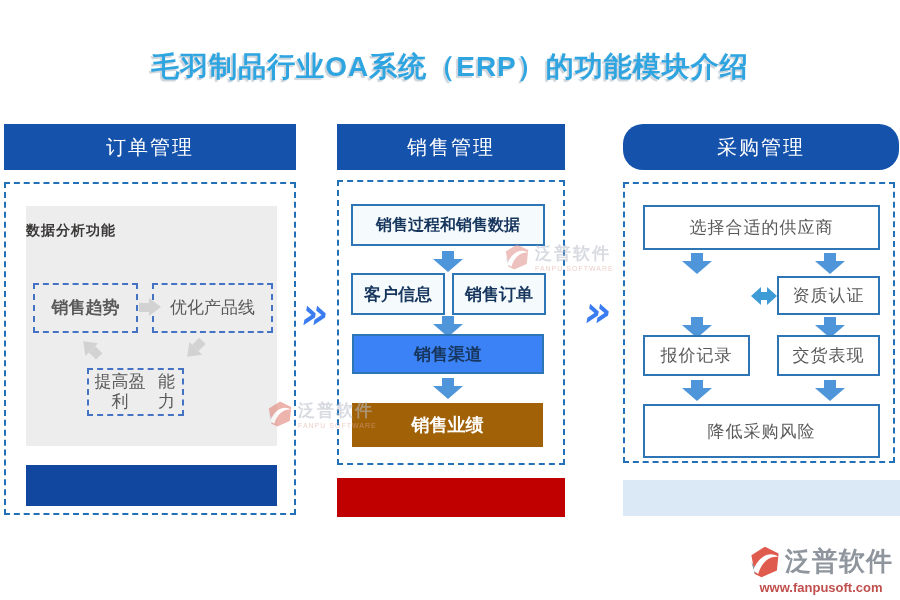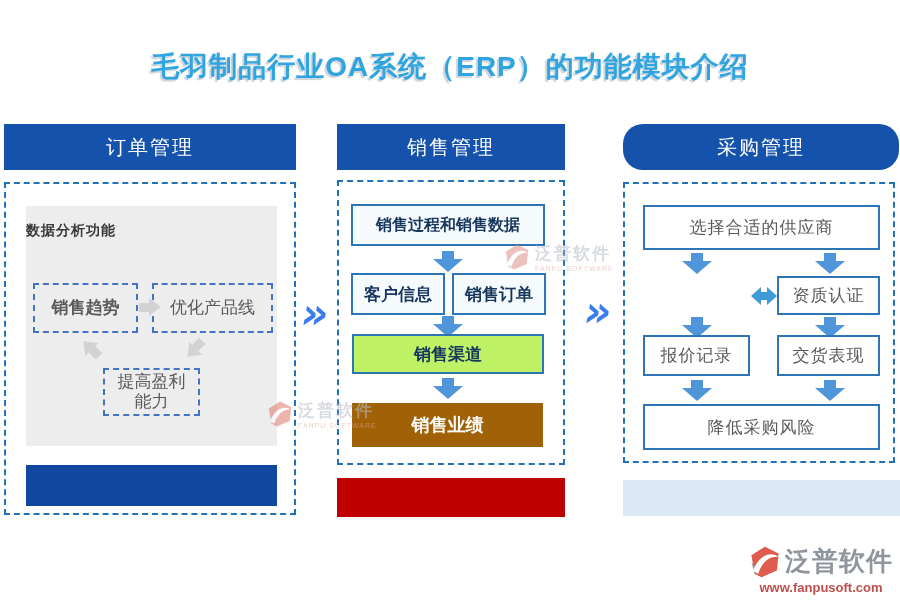--- a/index.html
+++ b/index.html
@@ -26,21 +26,21 @@
   .panel-3 { left:623px; top:182px; width:272px; height:281px; }
 
   
   .gray-box { position:absolute; left:26px; top:206px; width:251px; height:240px; background:#ededee; }
   .gray-box-title { position:absolute; left:26px; top:222px; width:251px; text-align:left;
     font-weight:bold; font-size:14px; color:#3b3838; letter-spacing:1px; }
   .dashed-node { position:absolute; border:2px dashed #4472c4; color:#595959; font-size:17px;
     display:flex; align-items:center; justify-content:center; text-align:center; line-height:1.15; }
   .n-trend    { left:33px;  top:283px; width:105px; height:50px;font-weight:bold; }
   .n-optimize { left:152px; top:283px; width:121px; height:50px; }
-  .n-profit   { left:103px; top:368px; width:97px;  height:48px; flex-direction:column; }
+  .n-profit   { left:87px; top:368px; width:97px;  height:48px; flex-direction:row; }
 
   
   .g-arrow { position:absolute; display:flex; align-items:center; }
   .g-arrow .shaft { width:10px; height:9px; background:#d2d2d2; }
   .g-arrow .head  { width:0; height:0; border-top:9px solid transparent;
                     border-bottom:9px solid transparent; border-left:12px solid #d2d2d2; }
   .ga-right    { left:139px; top:298px; }
   .ga-upleft   { left:80px;  top:340px; transform:rotate(-135deg); }
   .ga-downleft { left:184px; top:340px; transform:rotate(135deg); }
 
@@ -48,21 +48,21 @@
   .bar-1 { left:26px;  top:465px; width:251px; height:41px; background:#11479e; }
   .bar-2 { left:337px; top:478px; width:228px; height:39px; background:#c00000; }
   .bar-3 { left:623px; top:480px; width:277px; height:36px; background:#dbe8f5; }
 
   
   .s-node { position:absolute; border:2px solid #2e75b6; background:#f5fafd; color:#17365d;
     font-weight:bold; font-size:17px; display:flex; align-items:center; justify-content:center; }
   .n-process  { left:351px; top:204px; width:194px; height:42px; font-size:16px; }
   .n-customer { left:351px; top:273px; width:94px;  height:42px; }
   .n-order    { left:452px; top:273px; width:94px;  height:42px; }
-  .n-channel  { left:352px; top:334px; width:192px; height:40px; background:#bef264; }
+  .n-channel  { left:352px; top:334px; width:192px; height:40px; background:#3b82f6; }
   .n-perf     { left:352px; top:403px; width:191px; height:44px; background:#a16207;
                 border:none; color:#ffffff; font-size:18px; }
 
   
   .b-arrow { position:absolute; display:flex; flex-direction:column; align-items:center; }
   .b-arrow .shaft { width:12px; height:8px; background:#4e95d9; }
   .b-arrow .head  { width:0; height:0; border-left:15px solid transparent;
                     border-right:15px solid transparent; border-top:13px solid #4e95d9; }
   .ba-s1 { left:433px; top:251px; }
   .ba-s2 { left:433px; top:316px; }
@@ -75,21 +75,21 @@
   .ba-p3r { left:815px; top:380px; }
 
   
   .p-node { position:absolute; border:2px solid #2e75b6; background:#ffffff; color:#595959;
     font-size:17px; display:flex; align-items:center; justify-content:center; letter-spacing:1px; }
   .n-supplier { left:643px; top:205px; width:237px; height:45px; }
   .n-basic    { left:643px; top:276px; width:107px; height:39px; }
   .n-qual     { left:777px; top:276px; width:103px; height:39px; }
   .n-quote    { left:643px; top:335px; width:107px; height:41px; }
   .n-delivery { left:777px; top:335px; width:103px; height:41px; }
-  .n-risk     { left:643px; top:404px; width:237px; height:46px; }
+  .n-risk     { left:643px; top:404px; width:237px; height:54px; }
 
   
   .d-arrow { position:absolute; left:751px; top:287px; display:flex; align-items:center; }
   .d-arrow .hl { width:0; height:0; border-top:9px solid transparent;
                  border-bottom:9px solid transparent; border-right:10px solid #3e9bd5; }
   .d-arrow .shaft { width:6px; height:8px; background:#3e9bd5; }
   .d-arrow .hr { width:0; height:0; border-top:9px solid transparent;
                  border-bottom:9px solid transparent; border-left:10px solid #3e9bd5; }
 
   

